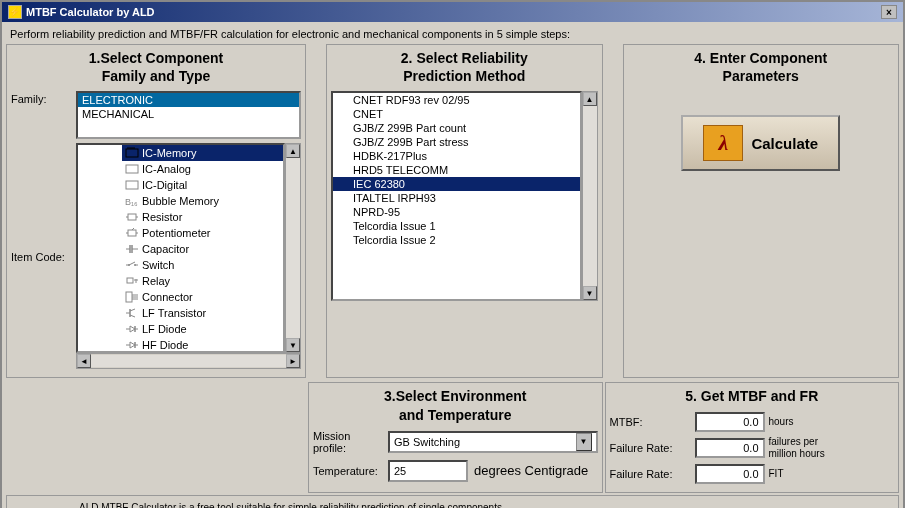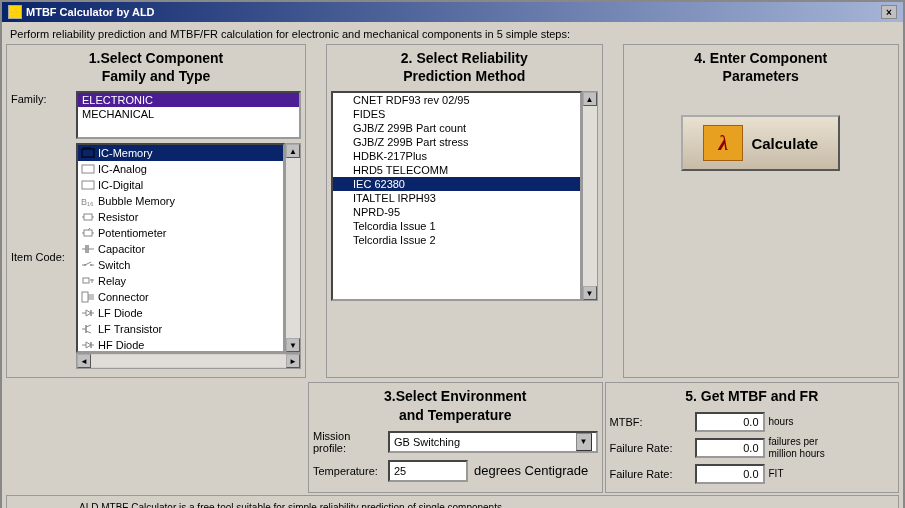--- a/index.html
+++ b/index.html
@@ -94,21 +94,21 @@
       border: 2px inset #999;
       height: 48px;
       overflow-y: auto;
       font-size: 11px;
     }
     .listbox-item {
       padding: 1px 4px;
       cursor: pointer;
     }
     .listbox-item.selected {
-      background: #4c1d95;
+      background: #0369a1;
       color: white;
     }
     .item-listbox {
       flex: 1;
       background: white;
       border: 2px inset #999;
       height: 210px;
       overflow-y: auto;
       font-size: 11px;
       position: relative;
@@ -339,21 +339,21 @@
             <div class="listbox">
               <div class="listbox-item selected">ELECTRONIC</div>
               <div class="listbox-item">MECHANICAL</div>
             </div>
           </div>
         </div>
         <div class="field-row" style="align-items:center;">
           <div class="field-label">Item Code:</div>
           <div style="flex:1; display:flex; flex-direction:column;">
             <div style="display:flex; flex:1;">
-              <div class="item-listbox" style="flex:1; height:210px; overflow-y:hidden;">
+              <div class="item-listbox" style="flex:1; height:210px; overflow-y:hidden;padding-left:44px;">
                 <div class="item-entry selected">
                   <span class="item-icon">
                     <svg width="14" height="12" viewBox="0 0 14 12">
                         <rect x="1" y="2" width="12" height="8" fill="none" stroke="#000" stroke-width="1"></rect>
                         <line x1="3" y1="0" x2="3" y2="2" stroke="#000" stroke-width="1"></line>
                         <line x1="5" y1="0" x2="5" y2="2" stroke="#000" stroke-width="1"></line>
                         <line x1="7" y1="0" x2="7" y2="2" stroke="#000" stroke-width="1"></line>
                         <line x1="9" y1="0" x2="9" y2="2" stroke="#000" stroke-width="1"></line>
                       </svg>
                   </span>
@@ -445,37 +445,37 @@
                         <line x1="7" y1="6" x2="13" y2="6" stroke="#888" stroke-width="1"></line>
                         <line x1="7" y1="8" x2="13" y2="8" stroke="#888" stroke-width="1"></line>
                       </svg>
                   </span>
                   Connector
                 </div>
                 <div class="item-entry">
                   <span class="item-icon">
                     <svg width="14" height="12" viewBox="0 0 14 12">
                         <line x1="1" y1="6" x2="5" y2="6" stroke="#888" stroke-width="1"></line>
+                        <line x1="5" y1="2" x2="5" y2="10" stroke="#888" stroke-width="1.5"></line>
+                        <line x1="5" y1="4" x2="10" y2="2" stroke="#888" stroke-width="1"></line>
+                        <line x1="5" y1="8" x2="10" y2="10" stroke="#888" stroke-width="1"></line>
+                      </svg>
+                  </span>
+                  LF Transistor
+                </div>
+                <div class="item-entry">
+                  <span class="item-icon">
+                    <svg width="14" height="12" viewBox="0 0 14 12">
+                        <line x1="1" y1="6" x2="5" y2="6" stroke="#888" stroke-width="1"></line>
                         <polygon points="5,3 5,9 10,6" fill="none" stroke="#888" stroke-width="1"></polygon>
                         <line x1="10" y1="3" x2="10" y2="9" stroke="#888" stroke-width="1.5"></line>
                         <line x1="10" y1="6" x2="13" y2="6" stroke="#888" stroke-width="1"></line>
                       </svg>
                   </span>
                   LF Diode
-                </div>
-                <div class="item-entry">
-                  <span class="item-icon">
-                    <svg width="14" height="12" viewBox="0 0 14 12">
-                        <line x1="1" y1="6" x2="5" y2="6" stroke="#888" stroke-width="1"></line>
-                        <line x1="5" y1="2" x2="5" y2="10" stroke="#888" stroke-width="1.5"></line>
-                        <line x1="5" y1="4" x2="10" y2="2" stroke="#888" stroke-width="1"></line>
-                        <line x1="5" y1="8" x2="10" y2="10" stroke="#888" stroke-width="1"></line>
-                      </svg>
-                  </span>
-                  LF Transistor
                 </div>
                 <div class="item-entry">
                   <span class="item-icon">
                     <svg width="14" height="12" viewBox="0 0 14 12">
                         <line x1="1" y1="6" x2="5" y2="6" stroke="#888" stroke-width="1"></line>
                         <polygon points="5,3 5,9 10,6" fill="none" stroke="#888" stroke-width="1"></polygon>
                         <line x1="10" y1="3" x2="10" y2="9" stroke="#888" stroke-width="1.5"></line>
                         <line x1="10" y1="6" x2="13" y2="6" stroke="#888" stroke-width="1"></line>
                       </svg>
                   </span>
@@ -498,21 +498,21 @@
         </div>
       </div>
 
       <div class="panel panel-2">
         <div class="panel-title">
           2. Select Reliability<br>Prediction Method
         </div>
         <div style="display:flex;">
           <div class="method-listbox" style="flex:1; height:210px; overflow-y:hidden;">
             <div class="method-item">CNET RDF93 rev 02/95</div>
-            <div class="method-item">FIDES</div>
+            <div class="method-item">CNET</div>
             <div class="method-item">GJB/Z 299B Part count</div>
             <div class="method-item">GJB/Z 299B Part stress</div>
             <div class="method-item">HDBK-217Plus</div>
             <div class="method-item">HRD5 TELECOMM</div>
             <div class="method-item selected">IEC 62380</div>
             <div class="method-item">ITALTEL IRPH93</div>
             <div class="method-item">NPRD-95</div>
             <div class="method-item">Telcordia Issue 1</div>
             <div class="method-item">Telcordia Issue 2</div>
           </div>

